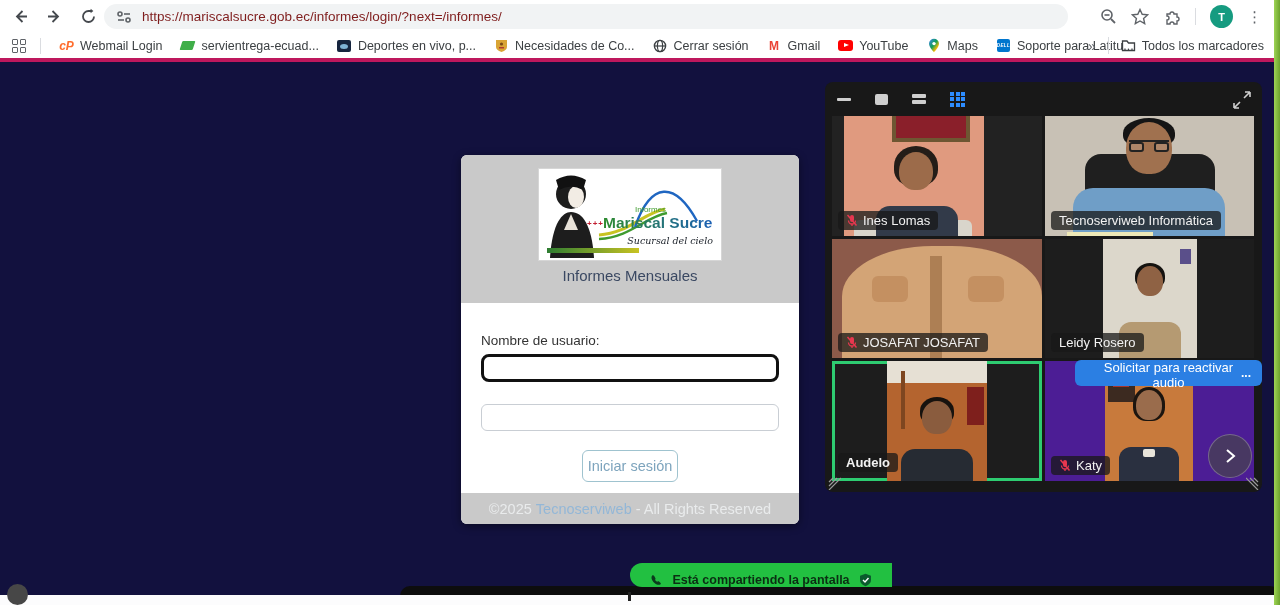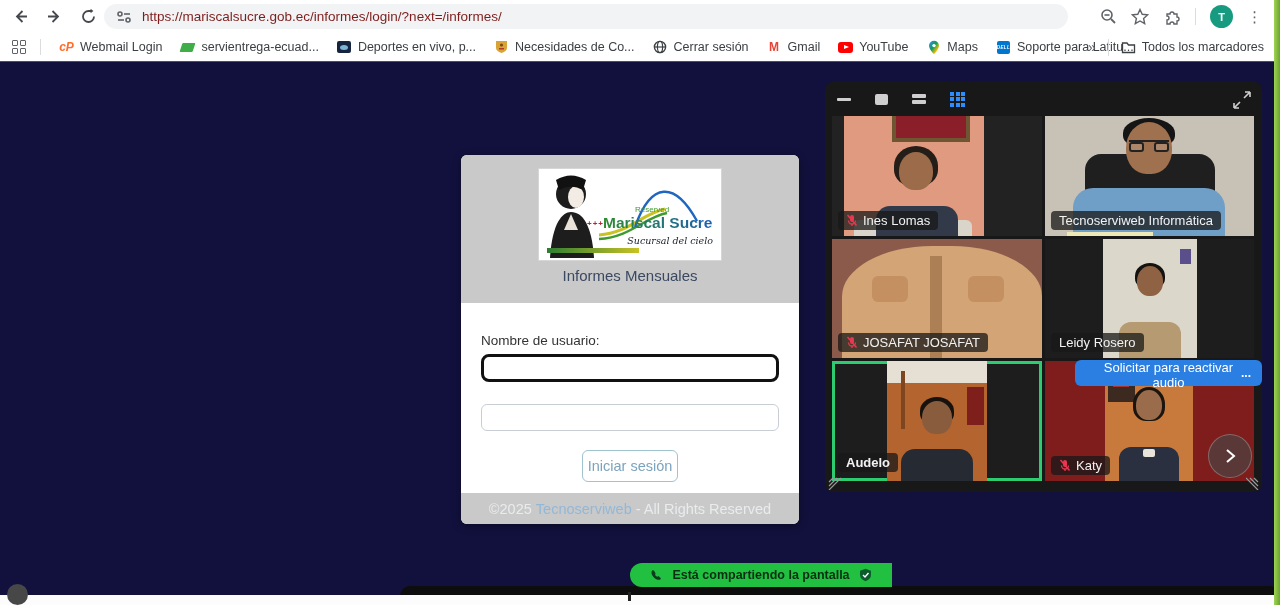--- a/index.html
+++ b/index.html
@@ -9,21 +9,21 @@
   
   .toolbar { position:absolute; left:0; top:0; width:1274px; height:33px; background:#ffffff; display:flex; align-items:center; }
   .nav-btn { width:28px; height:28px; display:flex; align-items:center; justify-content:center; margin-left:6px; cursor:pointer; }
   .url-pill { position:absolute; left:104px; top:4px; width:964px; height:25px; background:#f1f3f4; border-radius:13px; display:flex; align-items:center; padding:0 12px; }
   .url-text { font-size:13.5px; color:#7f1d1d; margin-left:10px; white-space:nowrap; }
   .tb-right { position:absolute; right:12px; top:0; height:33px; display:flex; align-items:center; gap:14px; }
   .tb-sep { width:1px; height:17px; background:#dadce0; }
   .avatar { width:23px; height:23px; border-radius:50%; background:#169b80; color:#fff; font-size:11px; font-weight:bold; display:flex; align-items:center; justify-content:center; }
   .dots { font-size:15px; color:#5f6368; letter-spacing:0; line-height:1; }
 
-  .bookmarks { position:absolute; left:0; top:33px; width:1274px; height:29px; background:#ffffff; border-bottom:1px solid #be185d; display:flex; align-items:center; font-size:12.5px; color:#3c4043; }
+  .bookmarks { position:absolute; left:0; top:33px; width:1274px; height:29px; background:#ffffff; border-bottom:4px solid #be185d; display:flex; align-items:center; font-size:12.5px; color:#3c4043; }
   .bm-item { display:flex; align-items:center; gap:6px; margin-left:18px; white-space:nowrap; cursor:pointer; }
   .bm-sep { width:1px; height:16px; background:#dadce0; margin-left:14px; }
   .apps-grid { display:grid; grid-template-columns:6px 6px; grid-gap:2px; margin-left:12px; cursor:pointer; }
   .apps-grid span { width:6px; height:6px; border:1.6px solid #5f6368; border-radius:1px; }
   .bm-right { position:absolute; right:10px; display:flex; align-items:center; gap:12px; }
   .chev { color:#5f6368; font-size:14px; cursor:pointer; }
 
   
   .fav { width:15px; height:15px; display:flex; align-items:center; justify-content:center; flex:none; }
   .fav-cp { color:#ff6c2c; font-weight:bold; font-style:italic; font-size:12px; }
@@ -113,21 +113,21 @@
   .t5 { background:#1d1d1d;font-weight:bold; }
   .t5 .vid { left:55px; width:100px; background:#b4642f; }
   .t5 .ceiling { position:absolute; left:0; top:0; width:100%; height:22px; background:#e6e0d4; }
   .t5 .doorline { position:absolute; left:14px; top:10px; width:4px; height:58px; background:#7e4620; }
   .t5 .art { position:absolute; right:3px; top:26px; width:17px; height:38px; background:#7e1f1c; }
   .t5 .hair { left:33px; top:36px; width:34px; height:28px; background:#17120e; }
   .t5 .head { left:35px; top:40px; width:30px; height:33px; background:#8a5c3e; }
   .t5 .torso { left:14px; width:72px; height:32px; background:#262b33; border-radius:14px 14px 0 0; }
 
   
-  .t6 { background:#7f1d1d; }
+  .t6 { background:#4c1d95; }
   .t6 .vid { left:60px; width:88px; background:#c87a3c; }
   .t6 .flagart { position:absolute; left:3px; top:5px; width:27px; height:36px; background:#3c2a20; }
   .t6 .flagart i { position:absolute; left:5px; width:16px; height:4px; }
   .t6 .flagart i.y { top:8px; background:#d8b43a; }
   .t6 .flagart i.b { top:13px; background:#3a5ba8; }
   .t6 .flagart i.r { top:17px; background:#a8342c; }
   .t6 .hair { left:28px; top:26px; width:32px; height:34px; background:#1c150f; }
   .t6 .head { left:31px; top:29px; width:26px; height:30px; background:#9a6c4c; }
   .t6 .torso { left:14px; width:60px; height:34px; background:#2a3040; border-radius:12px 12px 0 0; }
   .t6 .collar { position:absolute; bottom:24px; left:38px; width:12px; height:8px; background:#e8e4da; border-radius:2px; }
@@ -136,21 +136,21 @@
   .t5 .name-tag { bottom:9px; }
 
   .unmute-btn { position:absolute; left:250px; top:278px; height:26px; background:#2b7fe3; border:none; border-radius:6px; color:#fff; font-size:13px; padding:0 12px; cursor:pointer; z-index:8; font-family:"Liberation Sans",sans-serif; }
   .more-btn { position:absolute; left:409px; top:278px; width:24px; height:26px; background:#2b7fe3; border:none; border-radius:6px; color:#fff; font-size:12px; font-weight:bold; cursor:pointer; z-index:8; line-height:10px; }
   .next-btn { position:absolute; left:383px; top:352px; width:44px; height:44px; border-radius:50%; background:rgba(70,70,70,.65); border:1px solid rgba(255,255,255,.25); display:flex; align-items:center; justify-content:center; cursor:pointer; z-index:8; }
   .rsz { position:absolute; z-index:9; cursor:nwse-resize; }
   .rsz-bl { left:3px; bottom:2px; } .rsz-br { right:3px; bottom:2px; transform:scaleX(-1); }
 
   
   .share-wrap { position:absolute; left:630px; top:563px; display:flex; z-index:20; }
-  .share-green { width:262px; height:24px; background:#22c041; border-radius:12px 0 0 12px; display:flex; align-items:center; padding:0 20px; gap:8px; }
+  .share-green { width:262px; height:24px; background:#22c041; border-radius:12px 0 0 12px; display:flex; align-items:flex-end; padding:0 20px; gap:8px; }
   .share-text { flex:1; text-align:center; font-size:12.5px; font-weight:bold; color:#0b2e13; }
   .share-red { width:143px; height:24px; background:#e22c2c; border-radius:0 12px 12px 0; display:flex; align-items:center; justify-content:center; gap:7px; cursor:pointer; }
   .stop-sq { width:9px; height:9px; background:#fff; border-radius:2px; }
   .share-red span { font-size:12.5px; font-weight:bold; color:#fff; }
 
   
   .dock-bar { position:absolute; left:400px; top:586px; width:880px; height:19px; background:#0d0d0d; border-radius:10px 10px 0 0; z-index:12; }
   .white-strip { position:absolute; left:0; top:595px; width:1274px; height:10px; background:#fcfcfd; z-index:14; }
   .corner-dot { position:absolute; left:7px; top:584px; width:21px; height:21px; border-radius:50%; background:#474747; z-index:15; }
   .strip-tick { position:absolute; left:628px; top:592px; width:3px; height:9px; background:#222; z-index:16; }
@@ -306,21 +306,21 @@
           <circle cx="29" cy="22" r="15" fill="#1d1d1d"></circle>
           <ellipse cx="34" cy="25" rx="8" ry="11" fill="#f2ece4"></ellipse>
           <path d="M14 8 q15 -9 30 0 l-3 10 q-12 -7 -24 0 z" fill="#111"></path>
           <path d="M22 58 l7 -16 l7 16 z" fill="#e8e2d8"></path>
         </svg>
         <svg class="curves" width="184" height="93" viewBox="0 0 184 93">
           <path d="M60 66 C90 64 104 44 126 40" stroke="#c8c322" stroke-width="3" fill="none"></path>
           <path d="M60 70 C92 68 106 48 128 44" stroke="#3f9b2f" stroke-width="2.4" fill="none"></path>
           <path d="M96 58 C112 12 136 12 158 52" stroke="#1f66c1" stroke-width="2.4" fill="none"></path>
         </svg>
-        <span class="logo-l1">Reserved</span>
+        <span class="logo-l1">Informes</span>
         <span class="logo-stars">+++</span>
         <span class="logo-l2">Mariscal Sucre</span>
         <span class="logo-l3">Sucursal del cielo</span>
         <span class="logo-bar"></span>
       </div>
       <div class="card-sub">Informes Mensuales</div>
     </div>
     <div class="card-body">
       <div class="fld-label">Nombre de usuario:</div>
       <input class="inp-user" type="text" style="">

